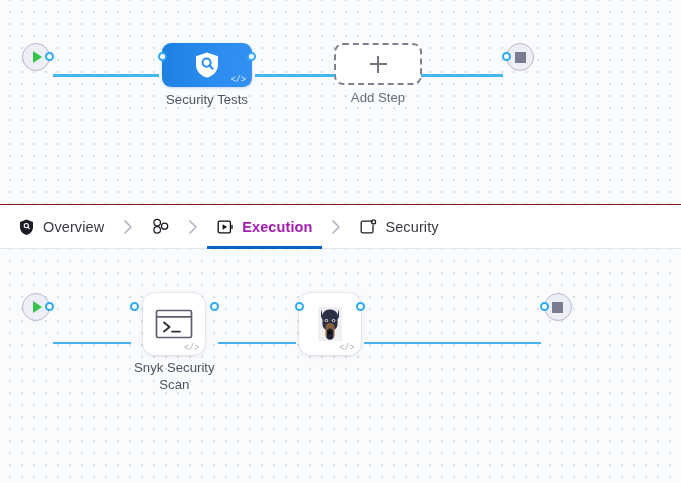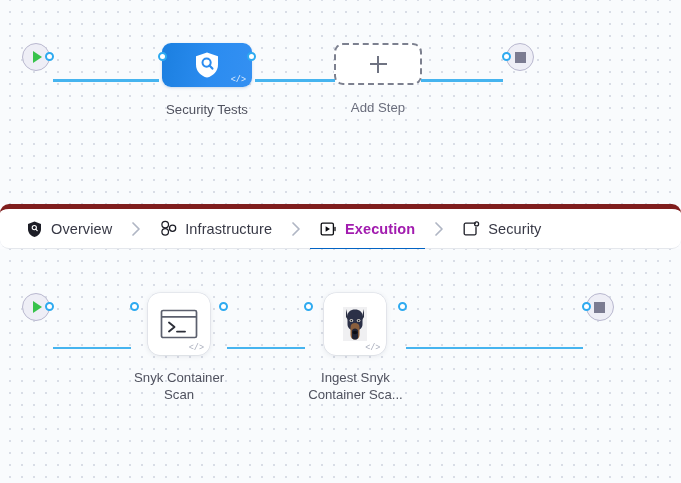--- a/index.html
+++ b/index.html
@@ -31,27 +31,26 @@
     overflow: hidden;
   }
   .canvas-top { height: 204px; flex: none; }
   .canvas-bottom { flex: 1 1 auto; }
 
   
   .tabbar {
     flex: none;
     height: 45px;
     background: #ffffff;
-    border-top: 5px solid #7f1d1d;
+    border-top: 1px solid #7f1d1d;
     border-bottom: 1px solid #e4e7ec;
     display: flex;
     align-items: center;
-    padding-left: 24px;
-    box-sizing: border-box;
-    border-radius: 9px;
+    padding-left: 16px;
+    box-sizing: border-box;
   }
   .tab {
     display: flex;
     align-items: center;
     gap: 8px;
     height: 44px;
     padding: 0 2px;
     cursor: pointer;
     position: relative;
     box-sizing: border-box;
@@ -122,21 +121,21 @@
     z-index: 1;
   }
 
   .nodewrap {
     display: flex;
     flex-direction: column;
     align-items: center;
     flex: none;
   }
   .nodewrap .nodecaption {
-    margin-top: 14px;
+    margin-top: 4px;
     font-size: 13.2px;
     color: #50525f;
     text-align: center;
     line-height: 17px;
     max-width: 118px;
     white-space: pre-line;
   }
   .nodewrap.add .nodecaption { color: #6a6d7c; }
 
   .stage-node {
@@ -249,21 +248,20 @@
     </span>
 
     <div class="tab">
       <span class="tab-icon">
         <svg width="17" height="17" viewBox="0 0 17 17">
           <circle cx="5.2" cy="4.6" r="3.3" fill="none" stroke="#1c1d26" stroke-width="1.25"></circle>
           <circle cx="5.2" cy="11.8" r="3.3" fill="none" stroke="#1c1d26" stroke-width="1.25"></circle>
           <circle cx="12.6" cy="8.2" r="3.1" fill="none" stroke="#1c1d26" stroke-width="1.25"></circle>
         </svg>
       </span>
-      <span class="tab-label">Infrastructure</span>
     </div>
 
     <span class="chev">
       <svg width="12" height="16" viewBox="0 0 12 16">
           <path d="M3 2 L9 8 L3 14" fill="none" stroke="#b0b6c4" stroke-width="1.7" stroke-linecap="round" stroke-linejoin="round"></path>
         </svg>
     </span>
 
     <div class="tab active">
       <span class="tab-icon">
@@ -307,21 +305,21 @@
       <div class="nodewrap">
         <div class="step-node">
           <svg width="38" height="32" viewBox="0 0 38 32">
             <rect x="1.5" y="2.5" width="35" height="27" rx="1.6" fill="#ffffff" stroke="#5b5f6d" stroke-width="1.7"></rect>
             <line x1="1.5" y1="8.8" x2="36.5" y2="8.8" stroke="#5b5f6d" stroke-width="1.7"></line>
             <path d="M9 14.5 L14.5 19 L9 23.5" fill="none" stroke="#2c2f39" stroke-width="1.9" stroke-linecap="round" stroke-linejoin="round"></path>
             <line x1="17" y1="23.6" x2="25" y2="23.6" stroke="#2c2f39" stroke-width="1.9" stroke-linecap="round"></line>
           </svg>
           <span class="codemark">&lt;/&gt;</span>
         </div>
-        <div class="nodecaption">Snyk Container
+        <div class="nodecaption">Snyk Security
 Scan</div>
       </div>
 
       <div class="port" style="margin-left:-5px; margin-top:9px;"></div>
       <div class="wire" style="width:78px;"></div>
       <div class="port" style="margin-top:9px; margin-right:-5px;"></div>
 
       <div class="nodewrap">
         <div class="step-node">
           <svg width="36" height="38" viewBox="0 0 36 38">
@@ -332,22 +330,20 @@
             <path d="M13.5 22 C13.5 19.5 15.5 18 18 18 C20.5 18 22.5 19.5 22.5 22 L22.5 30 C22.5 33 20.5 34.5 18 34.5 C15.5 34.5 13.5 33 13.5 30 Z" fill="#8a5f3d"></path>
             <path d="M15 26 C15 24.5 16.3 23.5 18 23.5 C19.7 23.5 21 24.5 21 26 L21 32 C21 33.8 19.7 34.6 18 34.6 C16.3 34.6 15 33.8 15 32 Z" fill="#1e2233"></path>
             <ellipse cx="14.4" cy="15.5" rx="1.8" ry="1.5" fill="#e8e3d8"></ellipse>
             <ellipse cx="21.6" cy="15.5" rx="1.8" ry="1.5" fill="#e8e3d8"></ellipse>
             <circle cx="14.4" cy="15.6" r="0.9" fill="#14161f"></circle>
             <circle cx="21.6" cy="15.6" r="0.9" fill="#14161f"></circle>
             <ellipse cx="18" cy="27.5" rx="2.4" ry="1.7" fill="#0c0d14"></ellipse>
           </svg>
           <span class="codemark">&lt;/&gt;</span>
         </div>
-        <div class="nodecaption">Ingest Snyk
-Container Sca...</div>
       </div>
 
       <div class="port" style="margin-left:-5px; margin-top:9px;"></div>
       <div class="wire" style="width:83px;"></div>
 
 
       <div class="wire" style="width:96px;"></div>
       <div class="port" style="margin-top:9px; margin-right:-5px;"></div>
       <div class="term">
         <div class="sq"></div>

